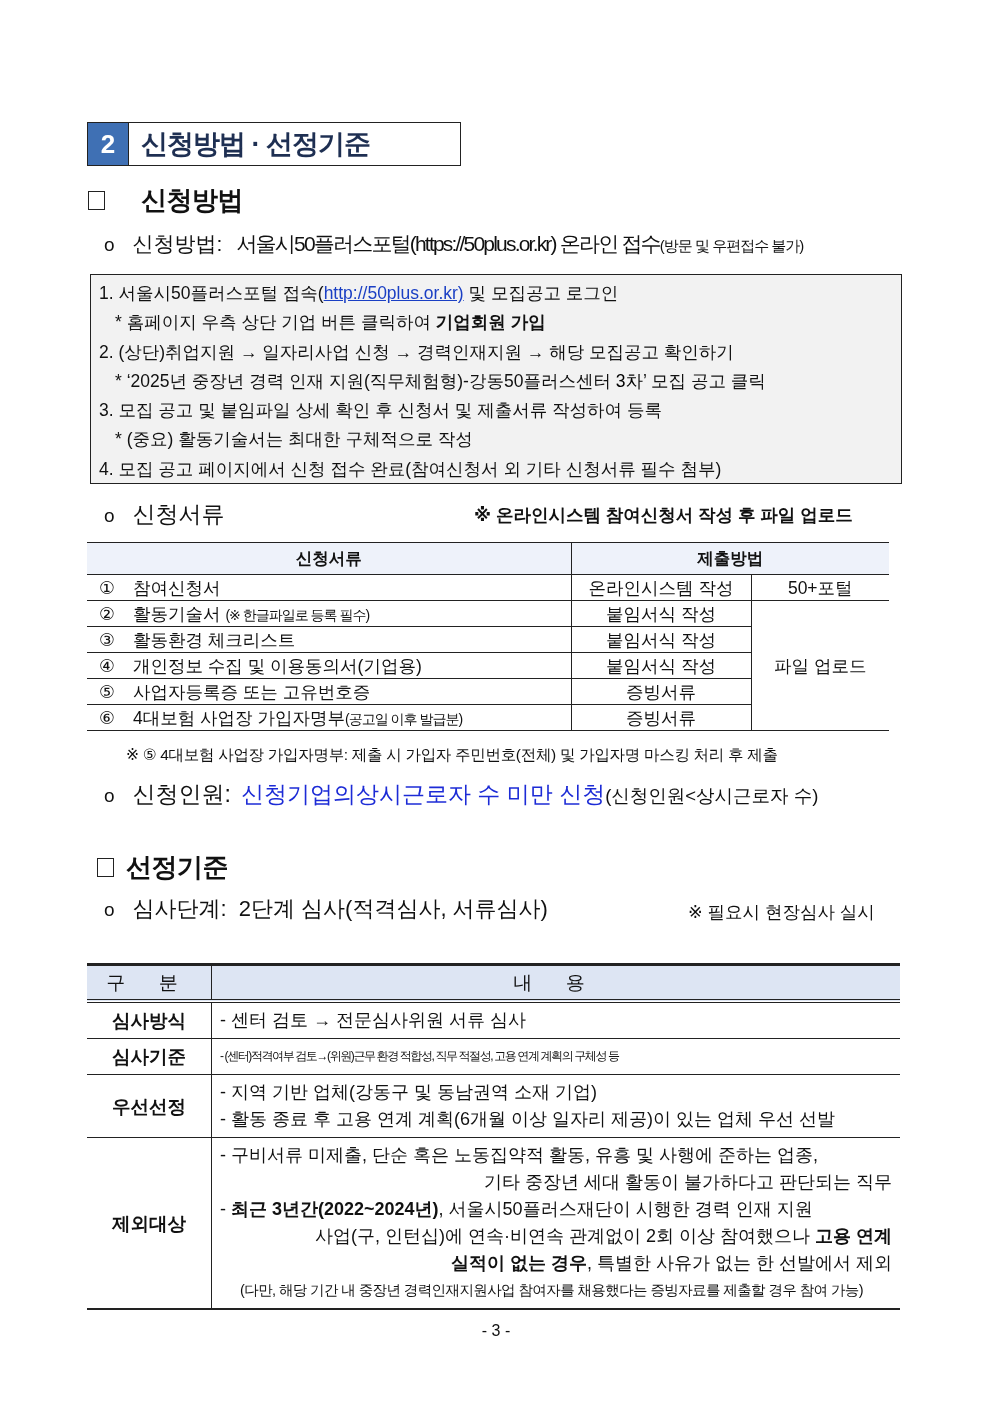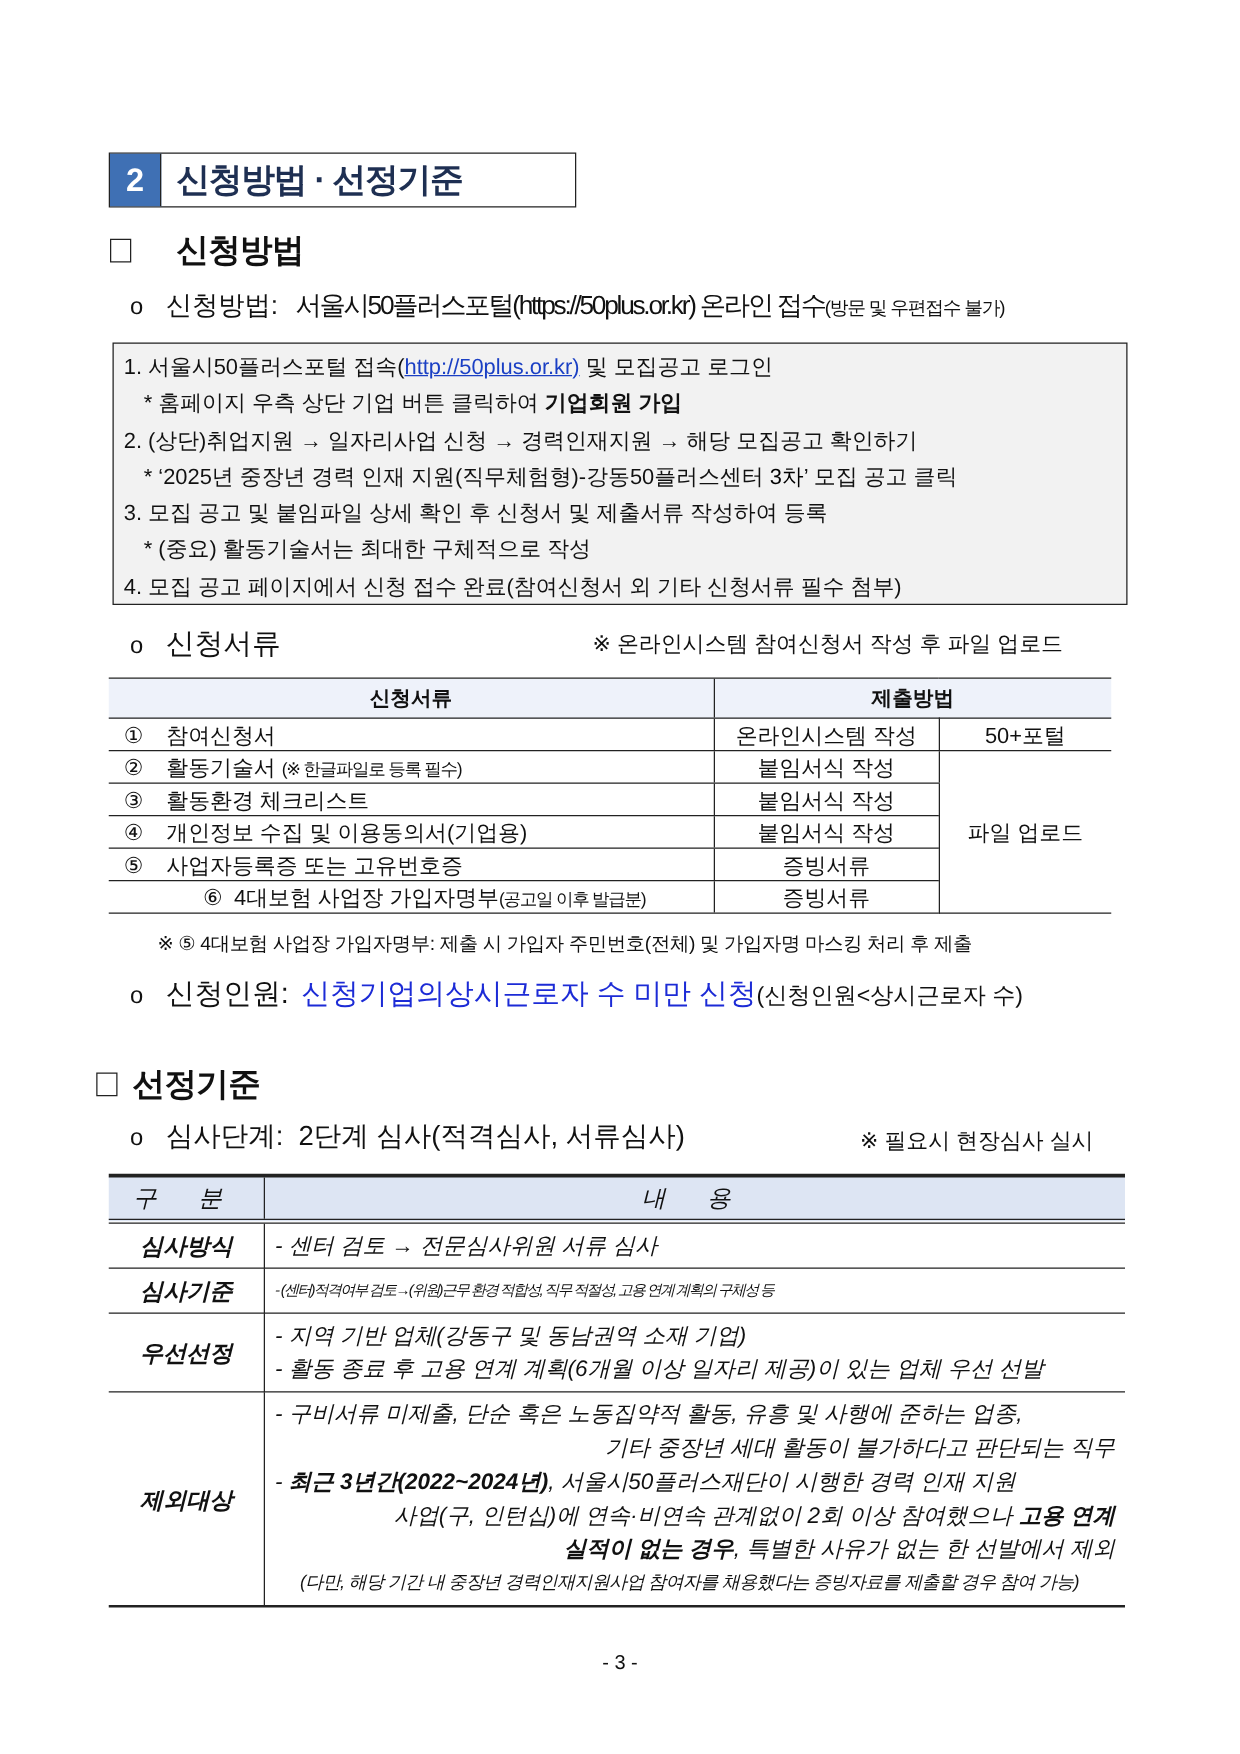--- a/index.html
+++ b/index.html
@@ -28,23 +28,23 @@
   .red { color:#000000; }
   .blue { color:#1c2bd6; }
 
   table { border-collapse:collapse; }
   .docs { left:87px; top:542px; width:802px; font-size:17.5px; }
   .docs th { background:#eef2fa; font-weight:bold; height:29px; border-top:1.5px solid #222; border-bottom:1.5px solid #222; font-size:16.5px; }
   .docs td { height:25px; border-bottom:1px solid #222; padding:0; }
   .docs td.c { text-align:center; border-left:1px solid #222; }
   .docs td.name { padding-left:12px; }
   .docs .circ { display:inline-block; width:34px; }
-  .docs tr:last-child td { border-bottom:1.5px solid #222;text-align:center; }
-
-  .crit { left:87px; top:939px; width:813px; font-size:18px;font-style:italic; }
+  .docs tr:last-child td { border-bottom:1.5px solid #222; }
+
+  .crit { left:87px; top:963px; width:813px; font-size:18px; }
   .crit th { background:#dde5f3; height:31px; font-weight:normal; font-size:19px; letter-spacing:14px; border-top:3px solid #222; border-bottom:4px double #222; }
   .crit td { border-bottom:1px solid #222; vertical-align:middle; }
   .crit td.k { width:122px; text-align:center; font-weight:bold; font-size:18.5px; border-right:1px solid #222; }
   .crit td.v { padding:4px 8px; line-height:27px; }
   .crit tr:last-child td { border-bottom:2.5px solid #222; }
   .crit .v .l { white-space:nowrap; }
   .crit .v .ind { padding-left:20px;text-align:right; }
   .crit .note { font-size:14.5px; letter-spacing:-0.6px; padding-left:20px; }
 </style>
 </head>
@@ -82,21 +82,21 @@
   <div class="line sub">
     <span>* </span><span class="u">(중요) 활동기술서는 최대한 구체적으로 작성</span>
   </div>
   <div class="line">4. 모집 공고 페이지에서 신청 접수 완료(참여신청서 외 기타 신청서류 필수 첨부)</div>
 </div>
 
 <div class="abs bullet-line" style="left:104px; top:499px; font-size:23px;">
   <span class="bullet-o">o</span>
   <span>신청서류</span>
 </div>
-<div class="abs" style="left:474px; top:503px; font-size:17.5px; white-space:nowrap;">※ 온라인시스템 참여신청서 작성 후 파일 업로드</div>
+<div class="abs" style="left:474px; top:503px; font-size:17.5px; white-space:nowrap;font-weight:bold;">※ 온라인시스템 참여신청서 작성 후 파일 업로드</div>
 
 <table class="abs docs">
   <colgroup>
       <col style="width:484px">
       <col style="width:180px">
       <col style="width:138px">
     </colgroup>
   <thead>
     <tr>
       <th>신청서류</th>
@@ -136,21 +136,21 @@
 <div class="abs" style="left:126px; top:745px; font-size:15.5px; white-space:nowrap; letter-spacing:-0.3px;">※ ⑤ 4대보험 사업장 가입자명부: 제출 시 가입자 주민번호(전체) 및 가입자명 마스킹 처리 후 제출</div>
 
 <div class="abs bullet-line" style="left:104px; top:779px; font-size:23px;">
   <span class="bullet-o">o</span>
   <span style="margin-right:10px;">신청인원:</span>
   <span class="blue">신청기업의 </span>
   <span class="blue u">상시근로자 수 미만 신청</span>
   <span style="font-size:18.5px;">(신청인원&lt;상시근로자 수)</span>
 </div>
 
-<div class="abs h2" style="left:77px; top:850px;">
+<div class="abs h2" style="left:97px; top:850px;">
   <span class="sq"></span>
   <span>선정기준</span>
 </div>
 
 <div class="abs bullet-line" style="left:104px; top:894px; font-size:22px;">
   <span class="bullet-o">o</span>
   <span style="margin-right:12px;">심사단계:</span>
   <span>2단계 심사(적격심사, 서류심사)</span>
 </div>
 <div class="abs" style="left:688px; top:900px; font-size:17.5px; white-space:nowrap;">※ 필요시 현장심사 실시</div>

